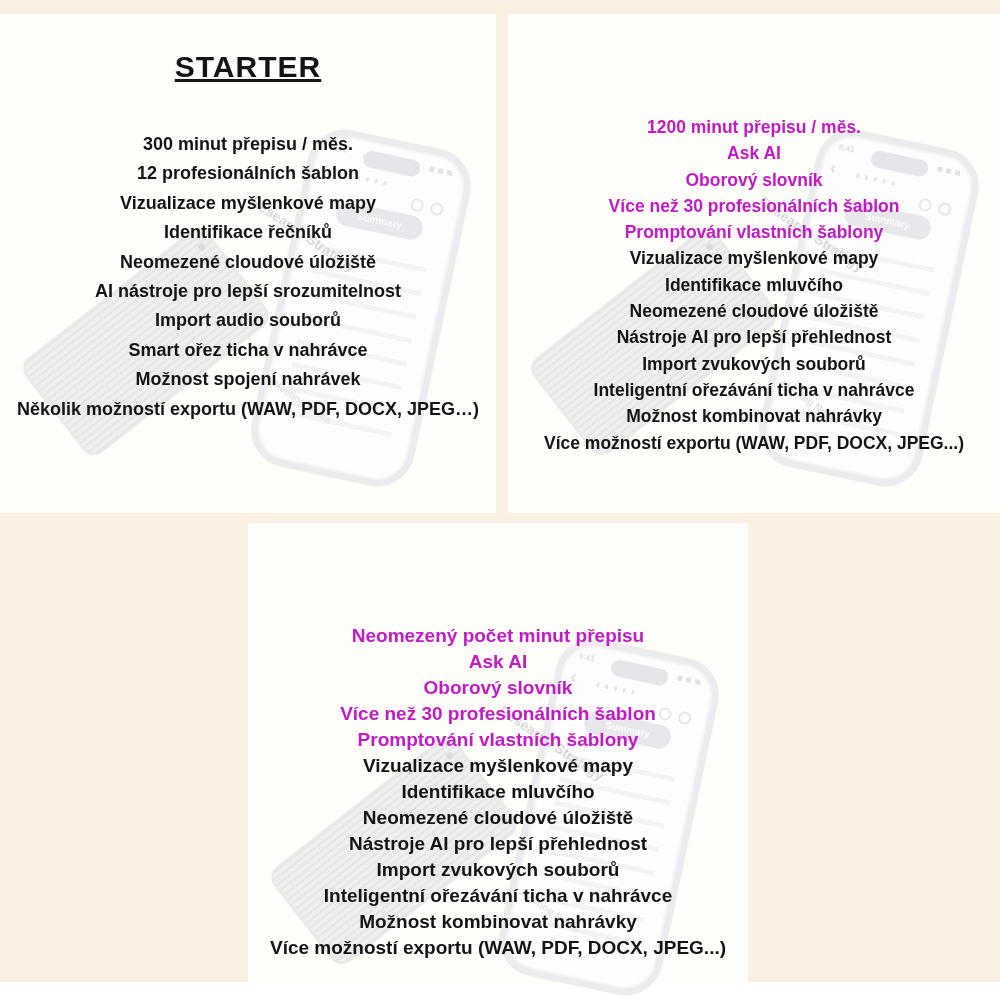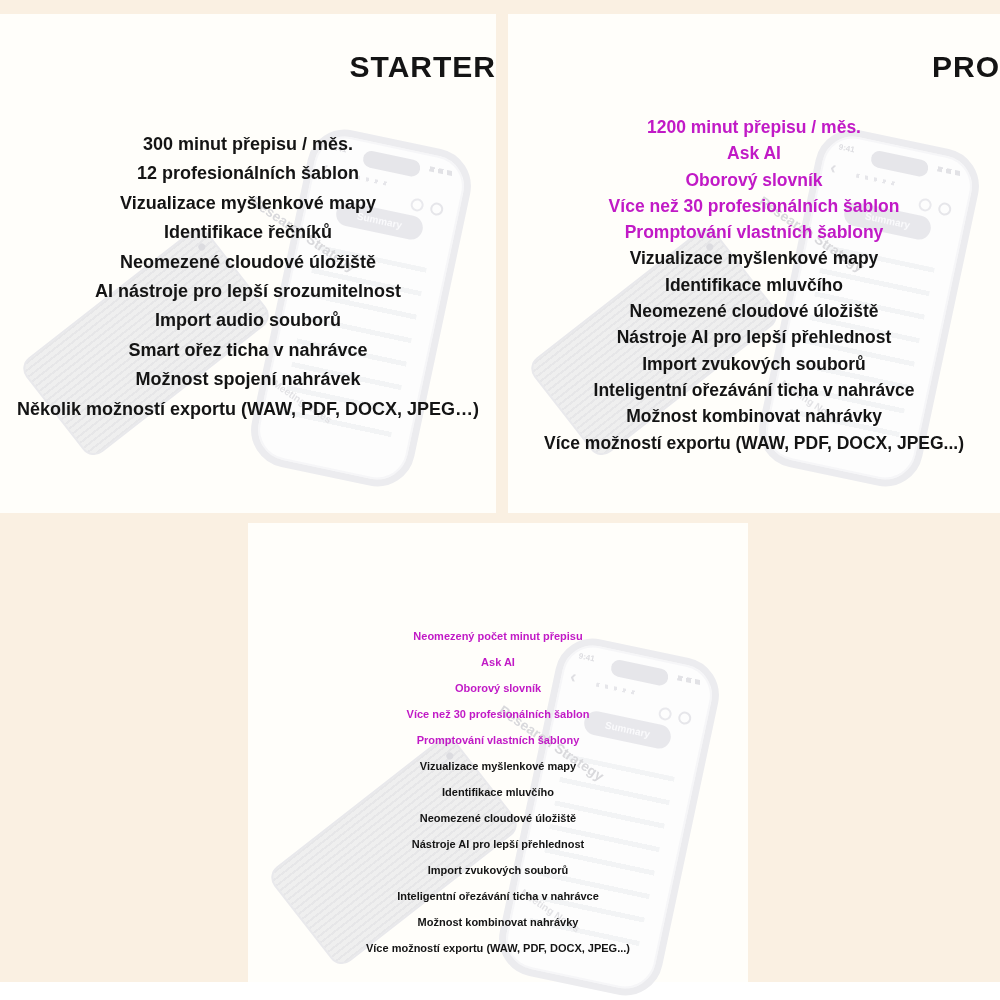--- a/index.html
+++ b/index.html
@@ -17,35 +17,35 @@
   }
   .canvas{position:relative;width:1000px;height:1000px;background:#ffffff;overflow:hidden;}
   .cream-bg{position:absolute;left:0;top:0;width:1000px;height:982px;background:var(--cream);}
   .panel{position:absolute;background:var(--panel);}
   .panel-starter{left:0;top:14px;width:496px;height:499px;}
   .panel-pro{left:508px;top:14px;width:492px;height:499px;}
   .panel-unlimited{left:248px;top:523px;width:500px;height:459px;}
 
   .plan-title{
     position:absolute;left:0;right:0;top:36px;z-index:3;
-    margin:0;text-align:right;
-    font-size:30px;font-weight:bold;letter-spacing:1px;color:var(--ink);
+    margin:0;text-align:center;
+    font-size:30px;font-weight:bold;letter-spacing:1px;color:var(--ink);text-decoration:underline;
   }
   .panel-unlimited .plan-title{top:34px;}
 
   .features{position:absolute;left:-60px;right:-60px;z-index:3;text-align:center;}
   .feature-line{
     font-weight:bold;color:var(--ink);white-space:nowrap;
   }
   .panel-starter  .features{top:116px;}
   .panel-starter  .feature-line{font-size:18px;height:29.4px;line-height:29.4px;}
   .panel-pro      .features{top:100px;}
   .panel-pro      .feature-line{font-size:17.5px;height:26.3px;line-height:26.3px;}
   .panel-unlimited .features{top:100px;}
-  .panel-unlimited .feature-line{font-size:11px;height:26px;line-height:26px;}
+  .panel-unlimited .feature-line{font-size:19px;height:26px;line-height:26px;}
   .feature-line.highlight{color:var(--magenta);}
 
   
   .mock-scene{position:absolute;inset:0;z-index:1;pointer-events:none;}
   .mock-paper{
     position:absolute;left:86px;top:212px;width:116px;height:228px;
     background:
       repeating-linear-gradient(90deg, rgba(220,220,224,.45) 0 2px, transparent 2px 6px),
       #efefef;
     border:2px solid #e9e9ec;border-radius:14px;
@@ -133,21 +133,20 @@
         <span class="ph-back">‹</span>
         <span class="ph-dots"></span>
         <span class="ph-bell"></span>
         <span class="ph-ring"></span>
         <div class="ph-pill">Summary</div>
         <div class="ph-lines"></div>
       </div>
       <div class="mock-wm1">Research Strategy</div>
       <div class="mock-wm2">Meeting Notes</div>
     </div>
-    <h2 class="plan-title">PRO</h2>
     <div class="features">
         <div class="feature-line highlight">1200 minut přepisu / měs.</div>
         <div class="feature-line highlight">Ask AI</div>
         <div class="feature-line highlight">Oborový slovník</div>
         <div class="feature-line highlight">Více než 30 profesionálních šablon</div>
         <div class="feature-line highlight">Promptování vlastních šablony</div>
         <div class="feature-line">Vizualizace myšlenkové mapy</div>
         <div class="feature-line">Identifikace mluvčího</div>
         <div class="feature-line">Neomezené cloudové úložiště</div>
         <div class="feature-line">Nástroje AI pro lepší přehlednost</div>

